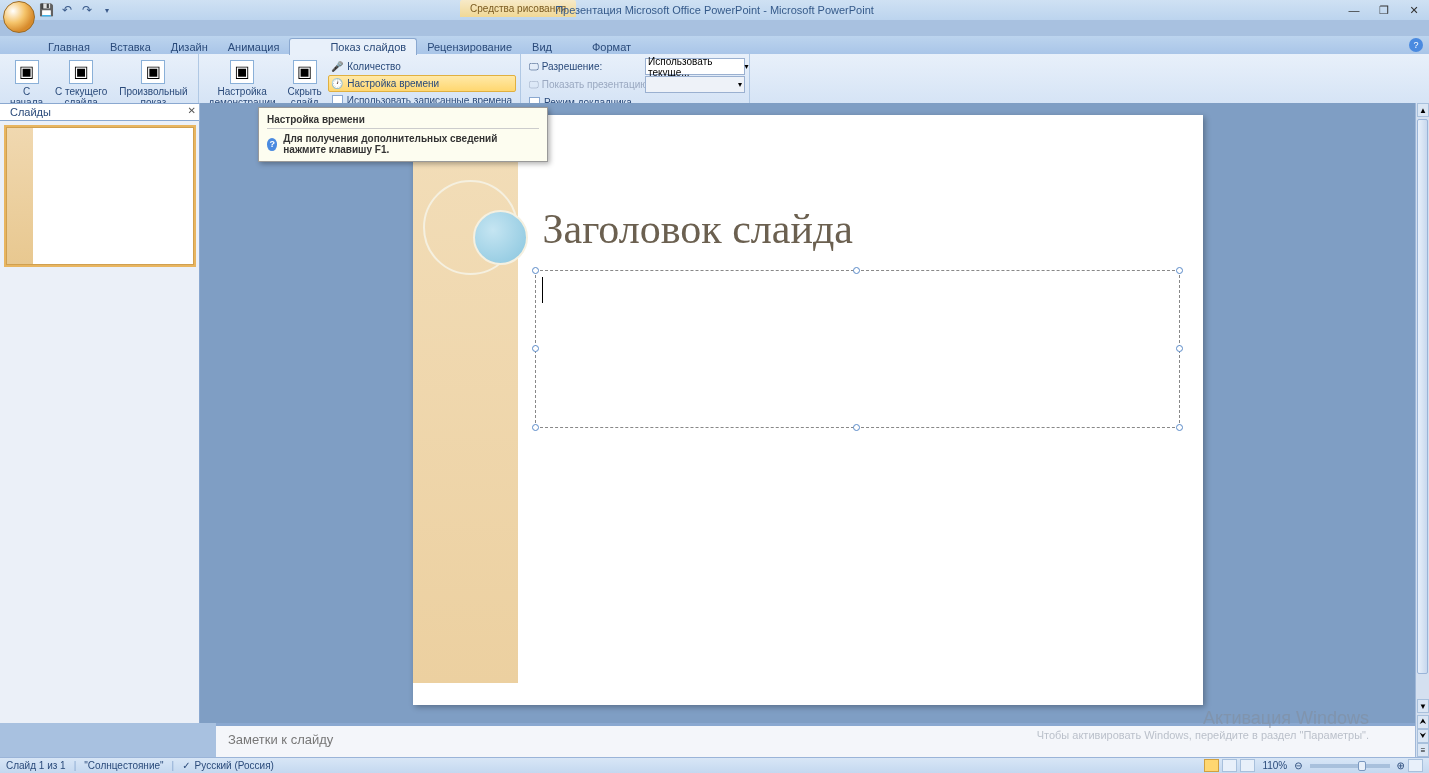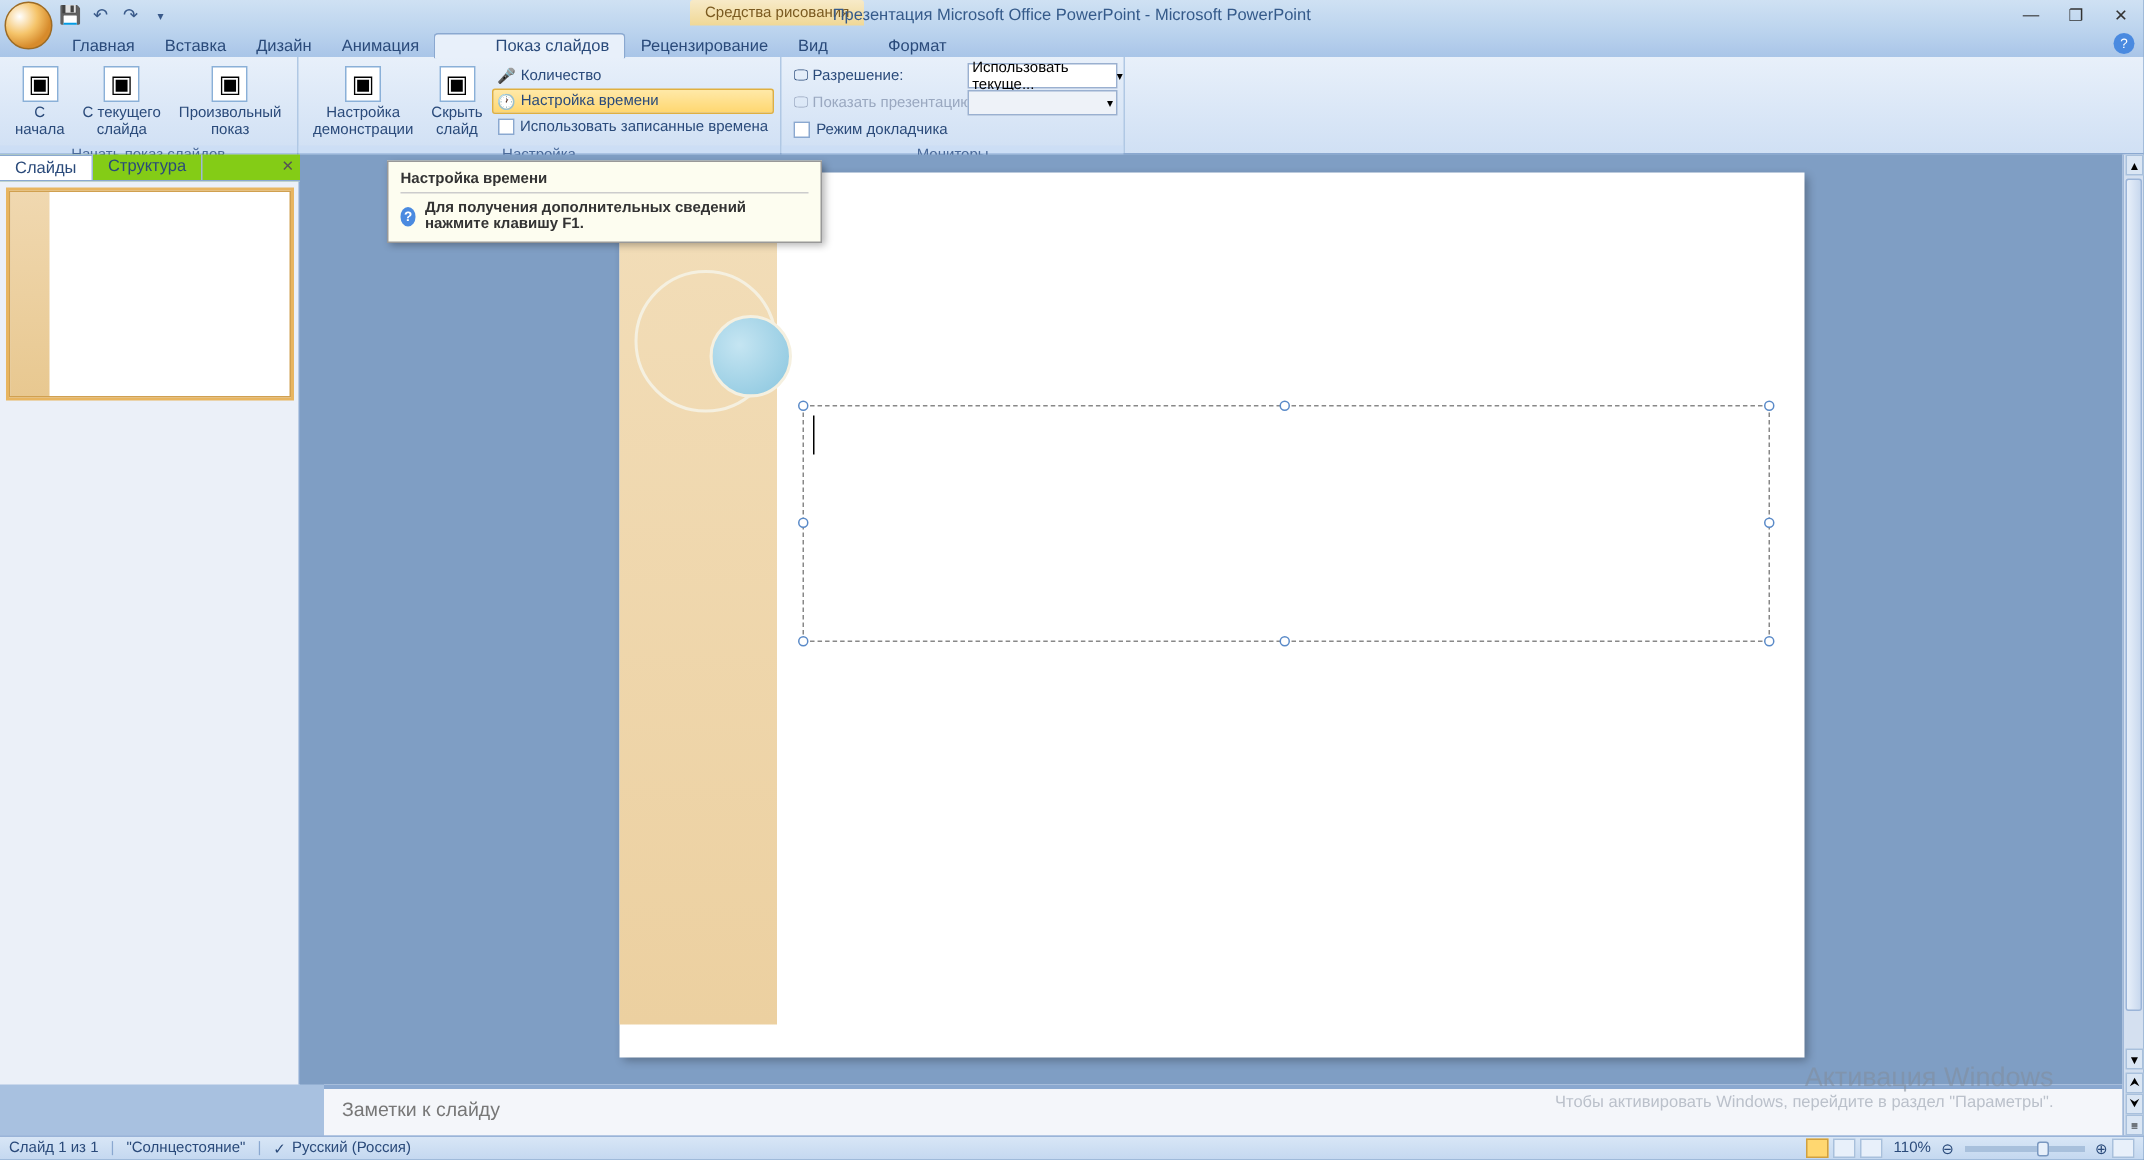--- a/index.html
+++ b/index.html
@@ -9,41 +9,41 @@
 .title-bar { height: 20px; background: linear-gradient(#cfe1f3,#bcd4ee); display: flex; align-items: center; position: relative; }
 .office-btn { width: 32px; height: 32px; border-radius: 50%; background: radial-gradient(circle at 30% 30%, #fff, #f5c46a 40%, #d78b2c 70%); position: absolute; left: 3px; top: 1px; z-index: 10; border: 1px solid #9c6b25; }
 .qat { margin-left: 38px; display: flex; gap: 2px; align-items: center; }
 .qat-btn { width: 18px; height: 18px; display: flex; align-items: center; justify-content: center; cursor: pointer; font-size: 12px; color: #3a5a8a; }
 .contextual-tab { position: absolute; left: 460px; top: 0; background: linear-gradient(#f7eac8,#f0d896); padding: 3px 10px; font-size: 10px; color: #7a5a20; border-radius: 2px 2px 0 0; }
 .app-title { position: absolute; left: 50%; transform: translateX(-50%); font-size: 11px; color: #355a8a; }
 .win-controls { position: absolute; right: 0; display: flex; }
 .win-btn { width: 30px; height: 20px; display: flex; align-items: center; justify-content: center; cursor: pointer; color: #333; }
 
 
-.tabs-row { height: 18px; background: linear-gradient(#bcd4ee,#a9c5e8); display: flex; align-items: flex-end; padding-left: 38px; position: relative; }
+.tabs-row { height: 18px; background: linear-gradient(#bcd4ee,#a9c5e8); display: flex; align-items: flex-end; padding-left: 38px; position: relative; margin-top: 16px; }
 .tab { padding: 2px 10px; font-size: 11px; color: #2a4a7a; cursor: pointer; position: relative; top: 1px; }
 .tab.active { background: #e8f0fa; border: 1px solid #8aa8d0; border-bottom: none; border-radius: 3px 3px 0 0; padding-left: 40px; }
 .help-btn { position: absolute; right: 6px; top: 2px; width: 14px; height: 14px; border-radius: 50%; background: #4a8ae0; color: #fff; font-size: 9px; display: flex; align-items: center; justify-content: center; cursor: pointer; }
 
 
 .ribbon { height: 65px; background: linear-gradient(#e8f0fa,#d0e0f4); border-bottom: 1px solid #8aa8d0; display: flex; }
 .ribbon-group { border-right: 1px solid #b0c8e4; display: flex; flex-direction: column; }
 .ribbon-group-content { flex: 1; display: flex; align-items: flex-start; padding: 2px 4px; }
 .ribbon-group-label { text-align: center; font-size: 10px; color: #4a6a9a; padding: 1px 0; background: rgba(200,220,245,0.5); }
 .big-btn { display: flex; flex-direction: column; align-items: center; justify-content: center; padding: 2px 6px; cursor: pointer; min-width: 42px; height: 55px; }
 .big-btn-icon { width: 24px; height: 24px; background: #fff; border: 1px solid #8ab0d8; display: flex; align-items: center; justify-content: center; font-size: 16px; margin-bottom: 2px; }
 .big-btn-label { font-size: 10px; text-align: center; line-height: 1.1; color: #2a4a7a; }
 .small-item { display: flex; align-items: center; padding: 1px 4px; font-size: 10px; color: #2a4a7a; cursor: pointer; height: 17px; white-space: nowrap; }
 .small-item.highlighted { background: linear-gradient(#ffe9a8,#ffd770); border: 1px solid #e0b040; border-radius: 2px; padding: 0 3px; }
 .small-item.disabled { color: #9aa8c0; }
 .checkbox { width: 11px; height: 11px; border: 1px solid #8aa8d0; background: #fff; margin-right: 4px; flex-shrink: 0; }
 .ribbon-dropdown { width: 100px; height: 17px; border: 1px solid #9ab0d0; background: #fff; font-size: 10px; padding: 0 2px; display: flex; align-items: center; justify-content: space-between; gap: 32px; }
 
 
-.panel-tabs { position: absolute; left: 0; top: 103px; width: 200px; height: 18px; background: #84cc16; border-bottom: 1px solid #8aa8d0; display: flex; font-size: 11px; }
+.panel-tabs { position: absolute; left: 0; top: 103px; width: 200px; height: 18px; background: #fdba74; border-bottom: 1px solid #8aa8d0; display: flex; font-size: 11px; flex-direction: column; }
 .panel-tab { padding: 2px 10px; border-right: 1px solid #a0b8d8; cursor: pointer; color: #2a4a7a; }
 .panel-tab.active { background: #fff; border-top: 1px solid #8aa8d0; }
 .panel-close { position: absolute; right: 4px; top: 2px; font-size: 10px; cursor: pointer; color: #555; }
 
 .thumb-panel { position: absolute; left: 0; top: 121px; width: 200px; height: 602px; background: #ebf0f8; border-right: 1px solid #8aa8d0; padding: 6px; }
 .thumb { width: 188px; height: 138px; background: #fff; border: 1px solid #d0a050; outline: 2px solid #e8b560; position: relative; }
 .thumb-design { position: absolute; left: 0; top: 0; width: 26px; height: 100%; background: linear-gradient(#f0d8b0,#e8c890); }
 
 
 .slide-area { position: absolute; left: 200px; top: 103px; right: 14px; height: 620px; background: #7f9ec4; display: flex; align-items: flex-start; justify-content: center; overflow: hidden; }
@@ -211,20 +211,21 @@
   <div class="thumb">
     <div class="thumb-design"></div>
   </div>
 </div>
 
 <div class="slide-area">
   <div class="slide-canvas">
     <div class="slide-design-band"></div>
     <div class="slide-ring"></div>
     <div class="slide-circle"></div>
+    <div class="slide-title">Заголовок слайда</div>
     <div class="content-placeholder">
       <div class="text-cursor"></div>
       <div class="sel-handle" style="left:-4px;top:-4px;"></div>
       <div class="sel-handle" style="left:calc(50% - 4px);top:-4px;"></div>
       <div class="sel-handle" style="right:-4px;top:-4px;"></div>
       <div class="sel-handle" style="left:-4px;top:calc(50% - 4px);"></div>
       <div class="sel-handle" style="right:-4px;top:calc(50% - 4px);"></div>
       <div class="sel-handle" style="left:-4px;bottom:-4px;"></div>
       <div class="sel-handle" style="left:calc(50% - 4px);bottom:-4px;"></div>
       <div class="sel-handle" style="right:-4px;bottom:-4px;"></div>

